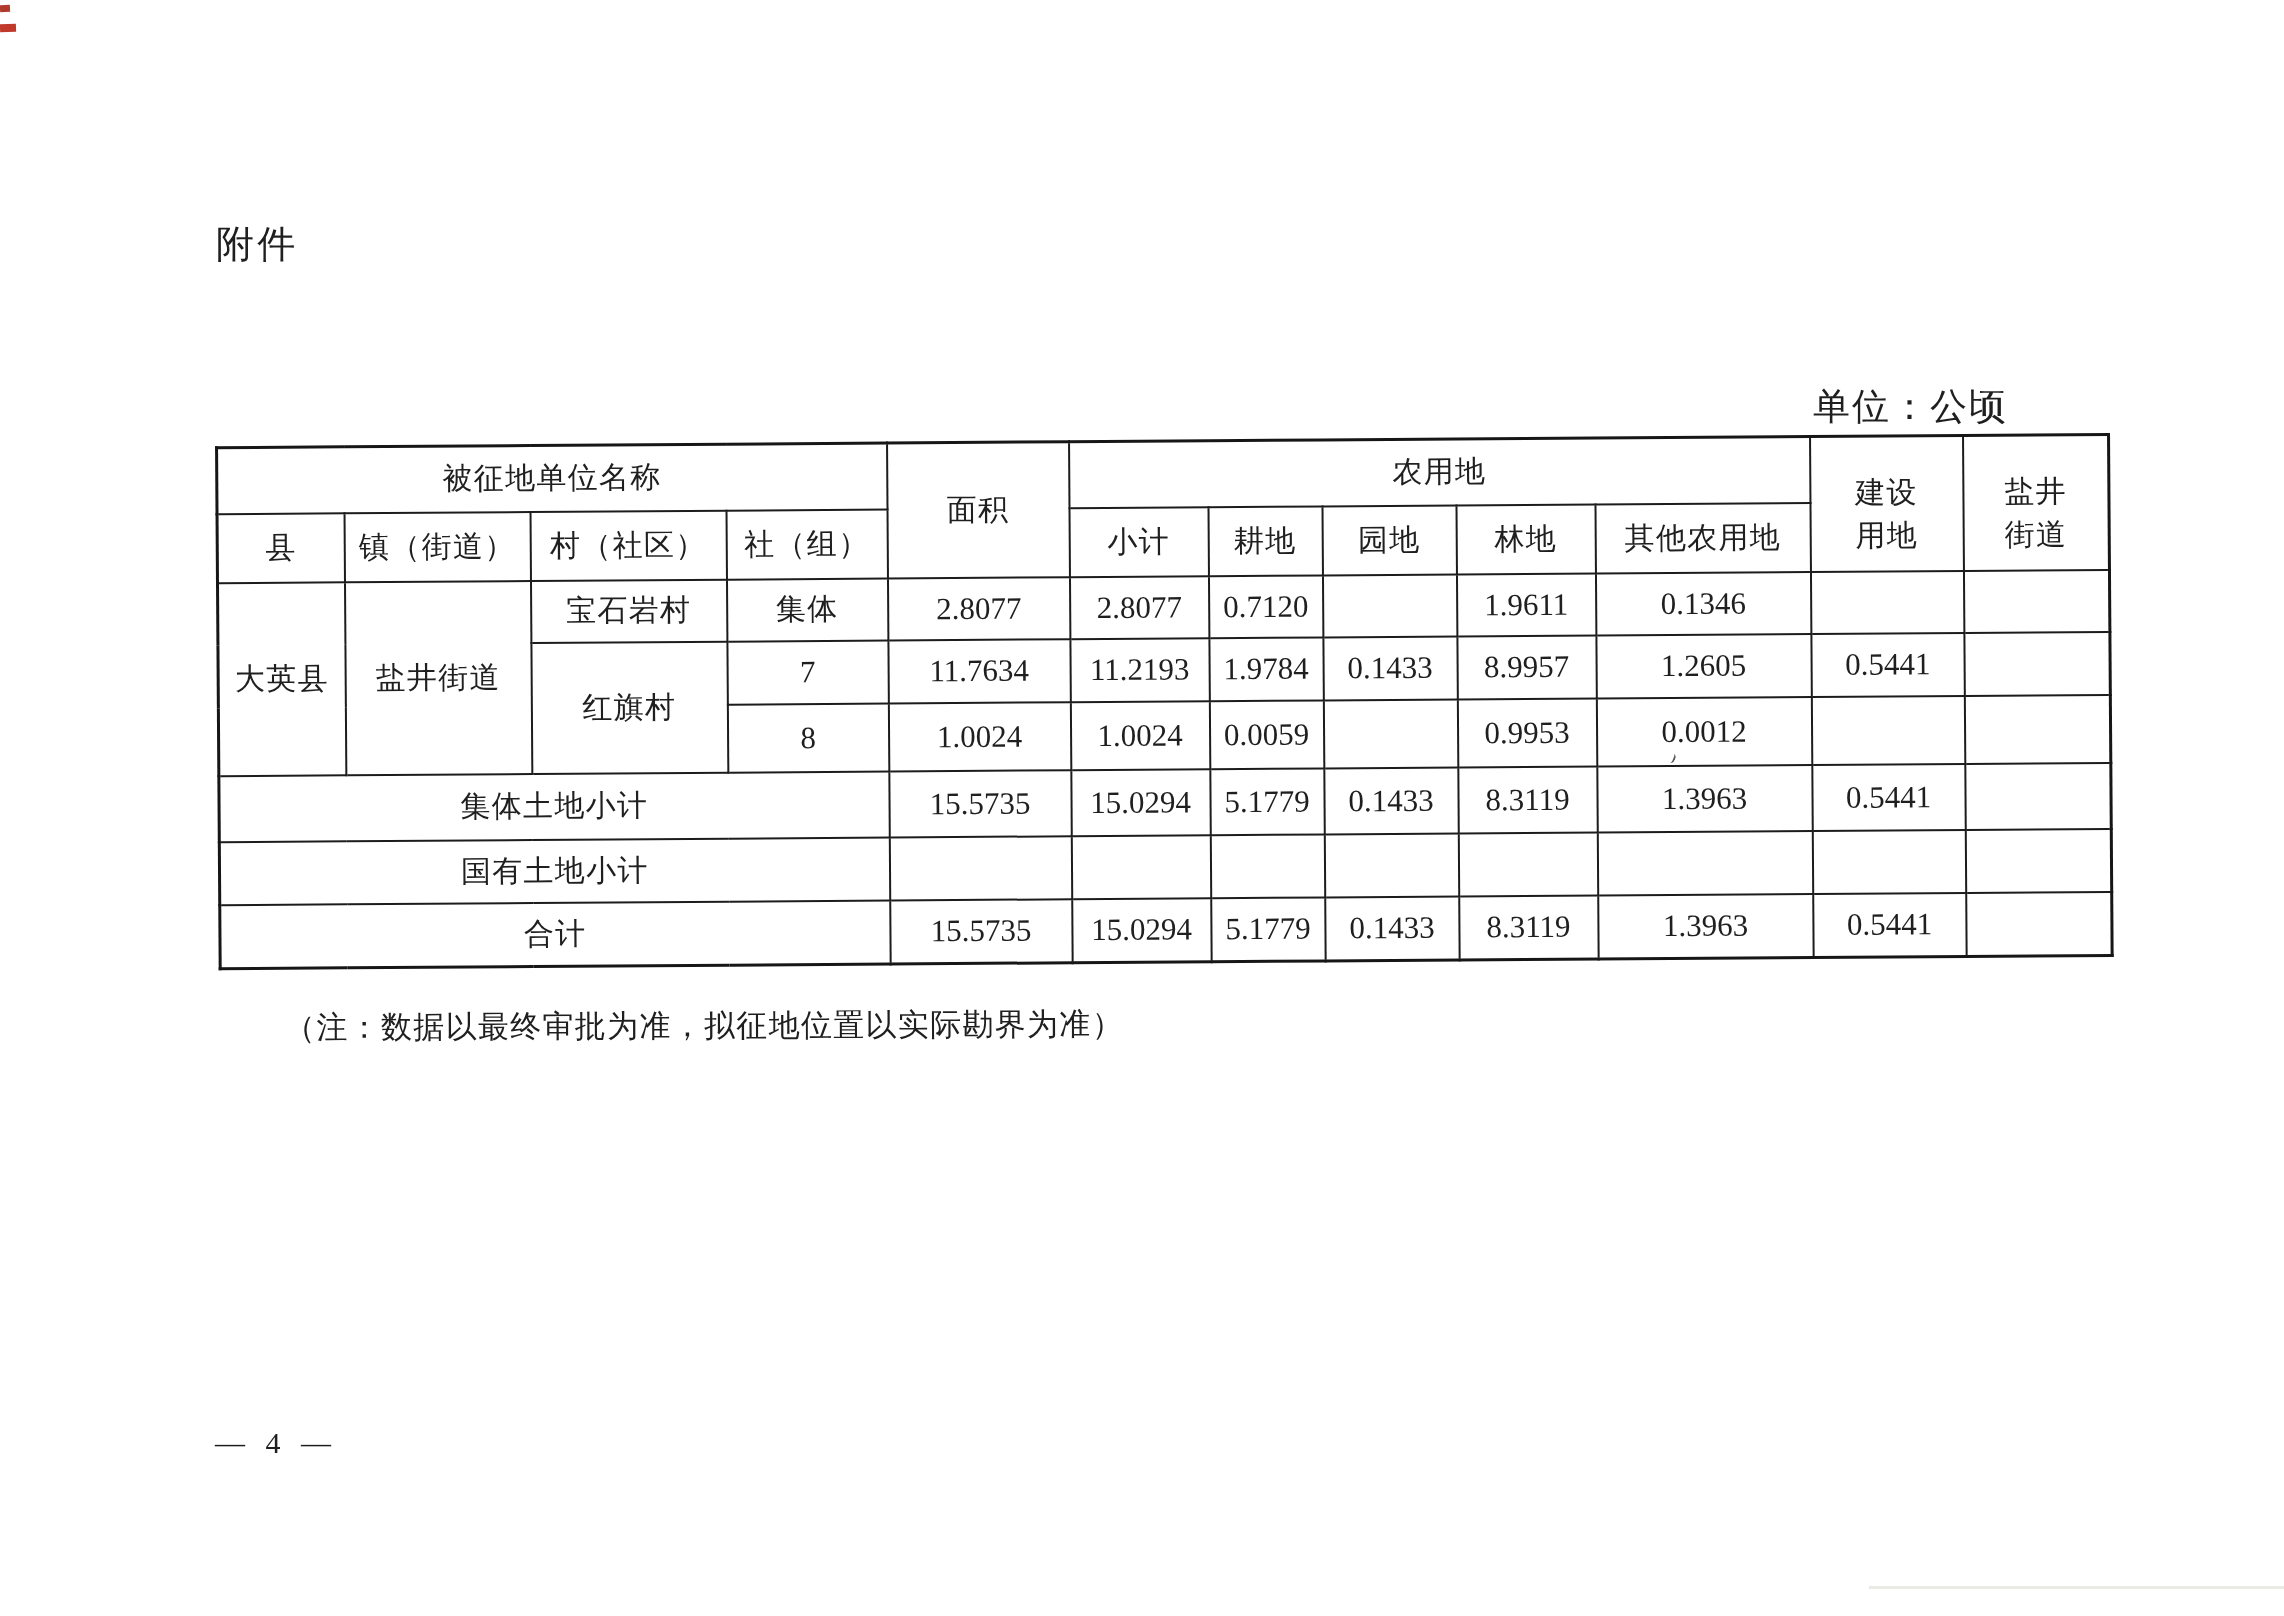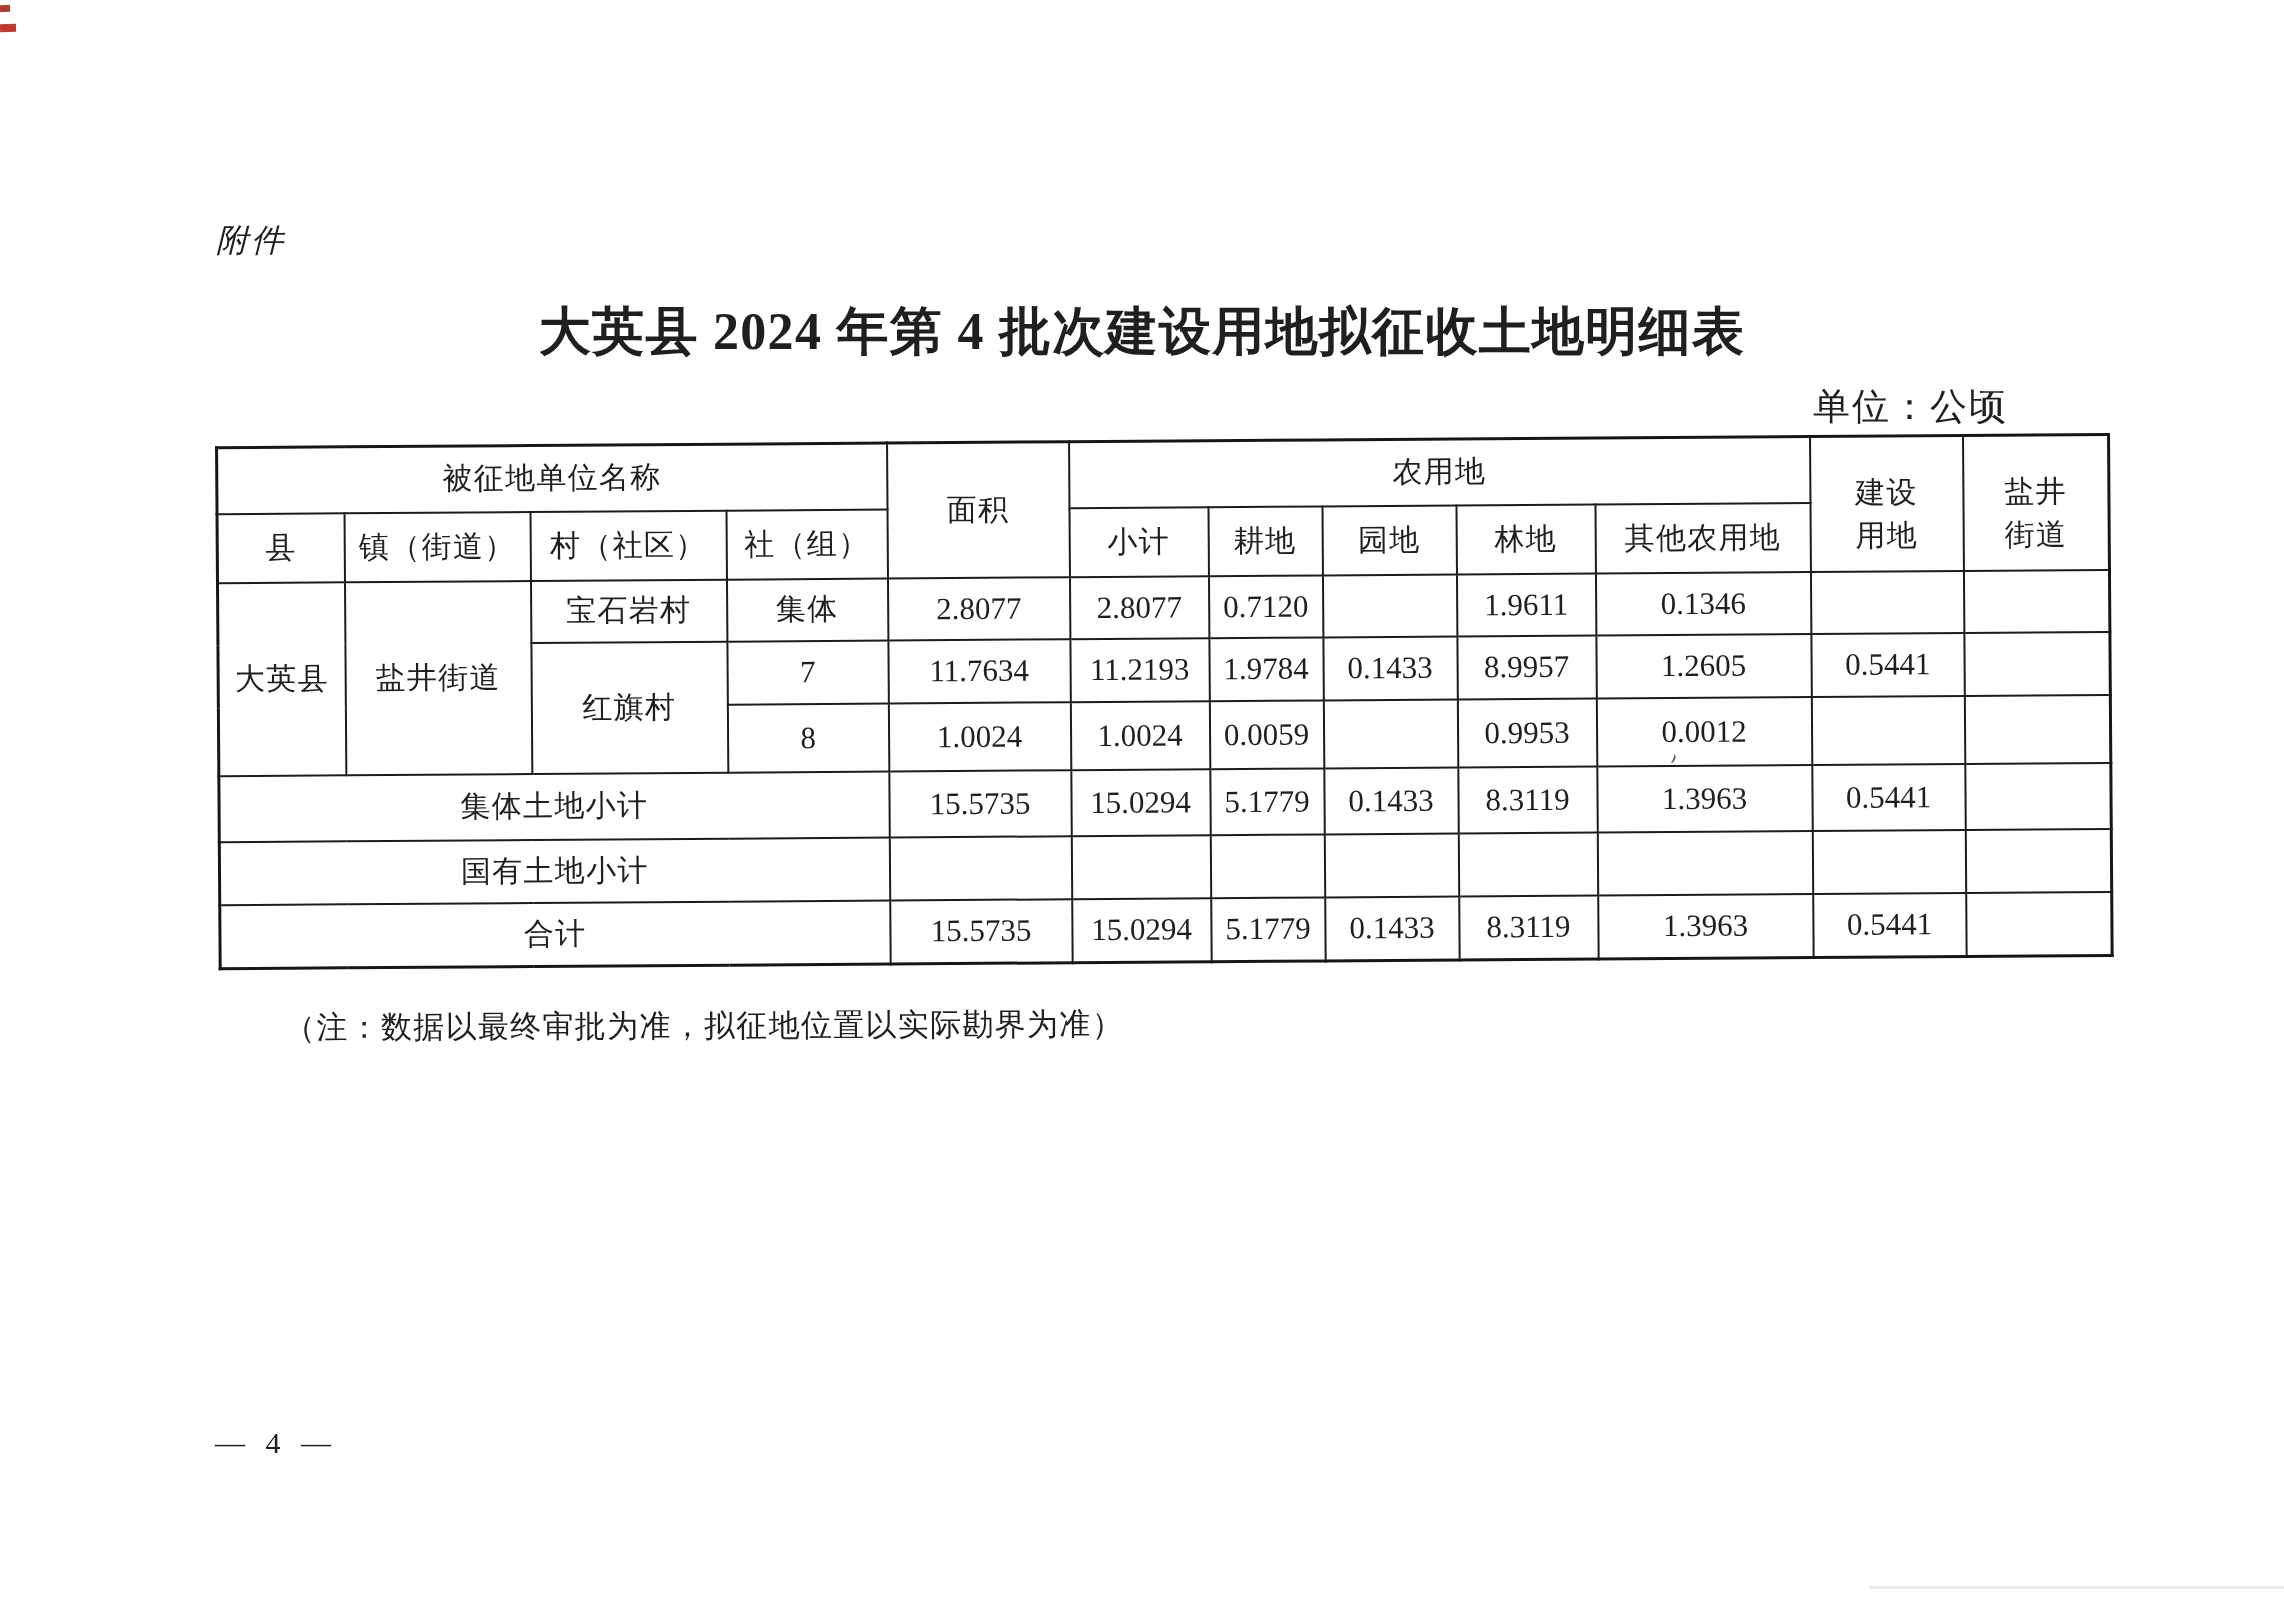--- a/index.html
+++ b/index.html
@@ -10,23 +10,22 @@
     height:1617px;
     background:#ffffff;
     color:#1f1f1f;
     font-family:"Liberation Serif","DejaVu Serif",serif;
     overflow:hidden;
   }
 
   .attachment {
     position:absolute;
     left:216px; top:219px;
-    font-size:32px;
+    font-size:38px;
     letter-spacing:3.3px;
-    font-style:italic;
   }
 
   .doc-title {
     position:absolute;
     left:0; top:297px;
     width:100%;
     text-align:center;
     font-size:52px;
     font-weight:bold;
     letter-spacing:1.3px;
@@ -127,21 +126,20 @@
 </head>
 <body>
 
 <div class="page">
 
   <div class="red-mark-1"></div>
   <div class="red-mark-2"></div>
 
   <div class="attachment">附件</div>
 
-  <div class="doc-title">大英县 2024 年第 4 批次建设用地拟征收土地明细表</div>
 
   <div class="unit-note">单位：公顷</div>
 
   <div class="table-wrap">
     <table class="land">
       <colgroup>
         <col style="width:127px">
           <col style="width:186px">
           <col style="width:196px">
           <col style="width:161px">

